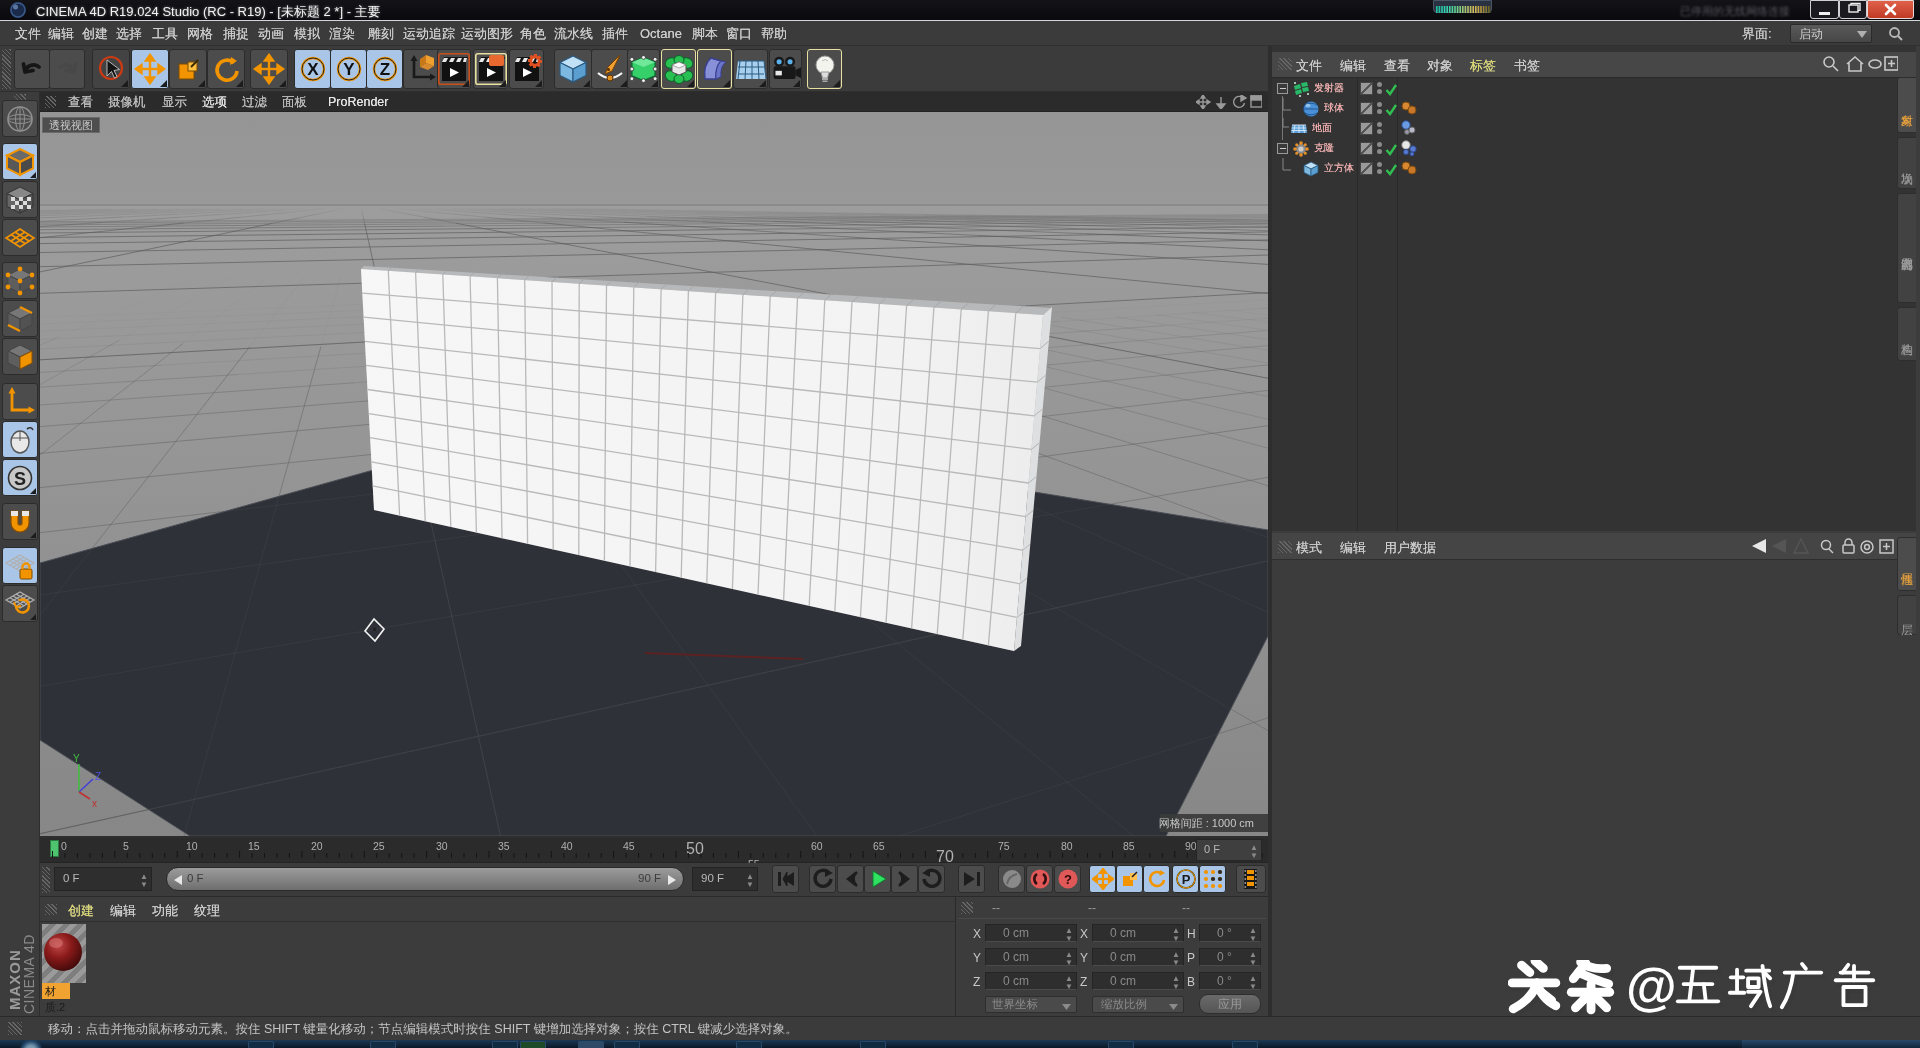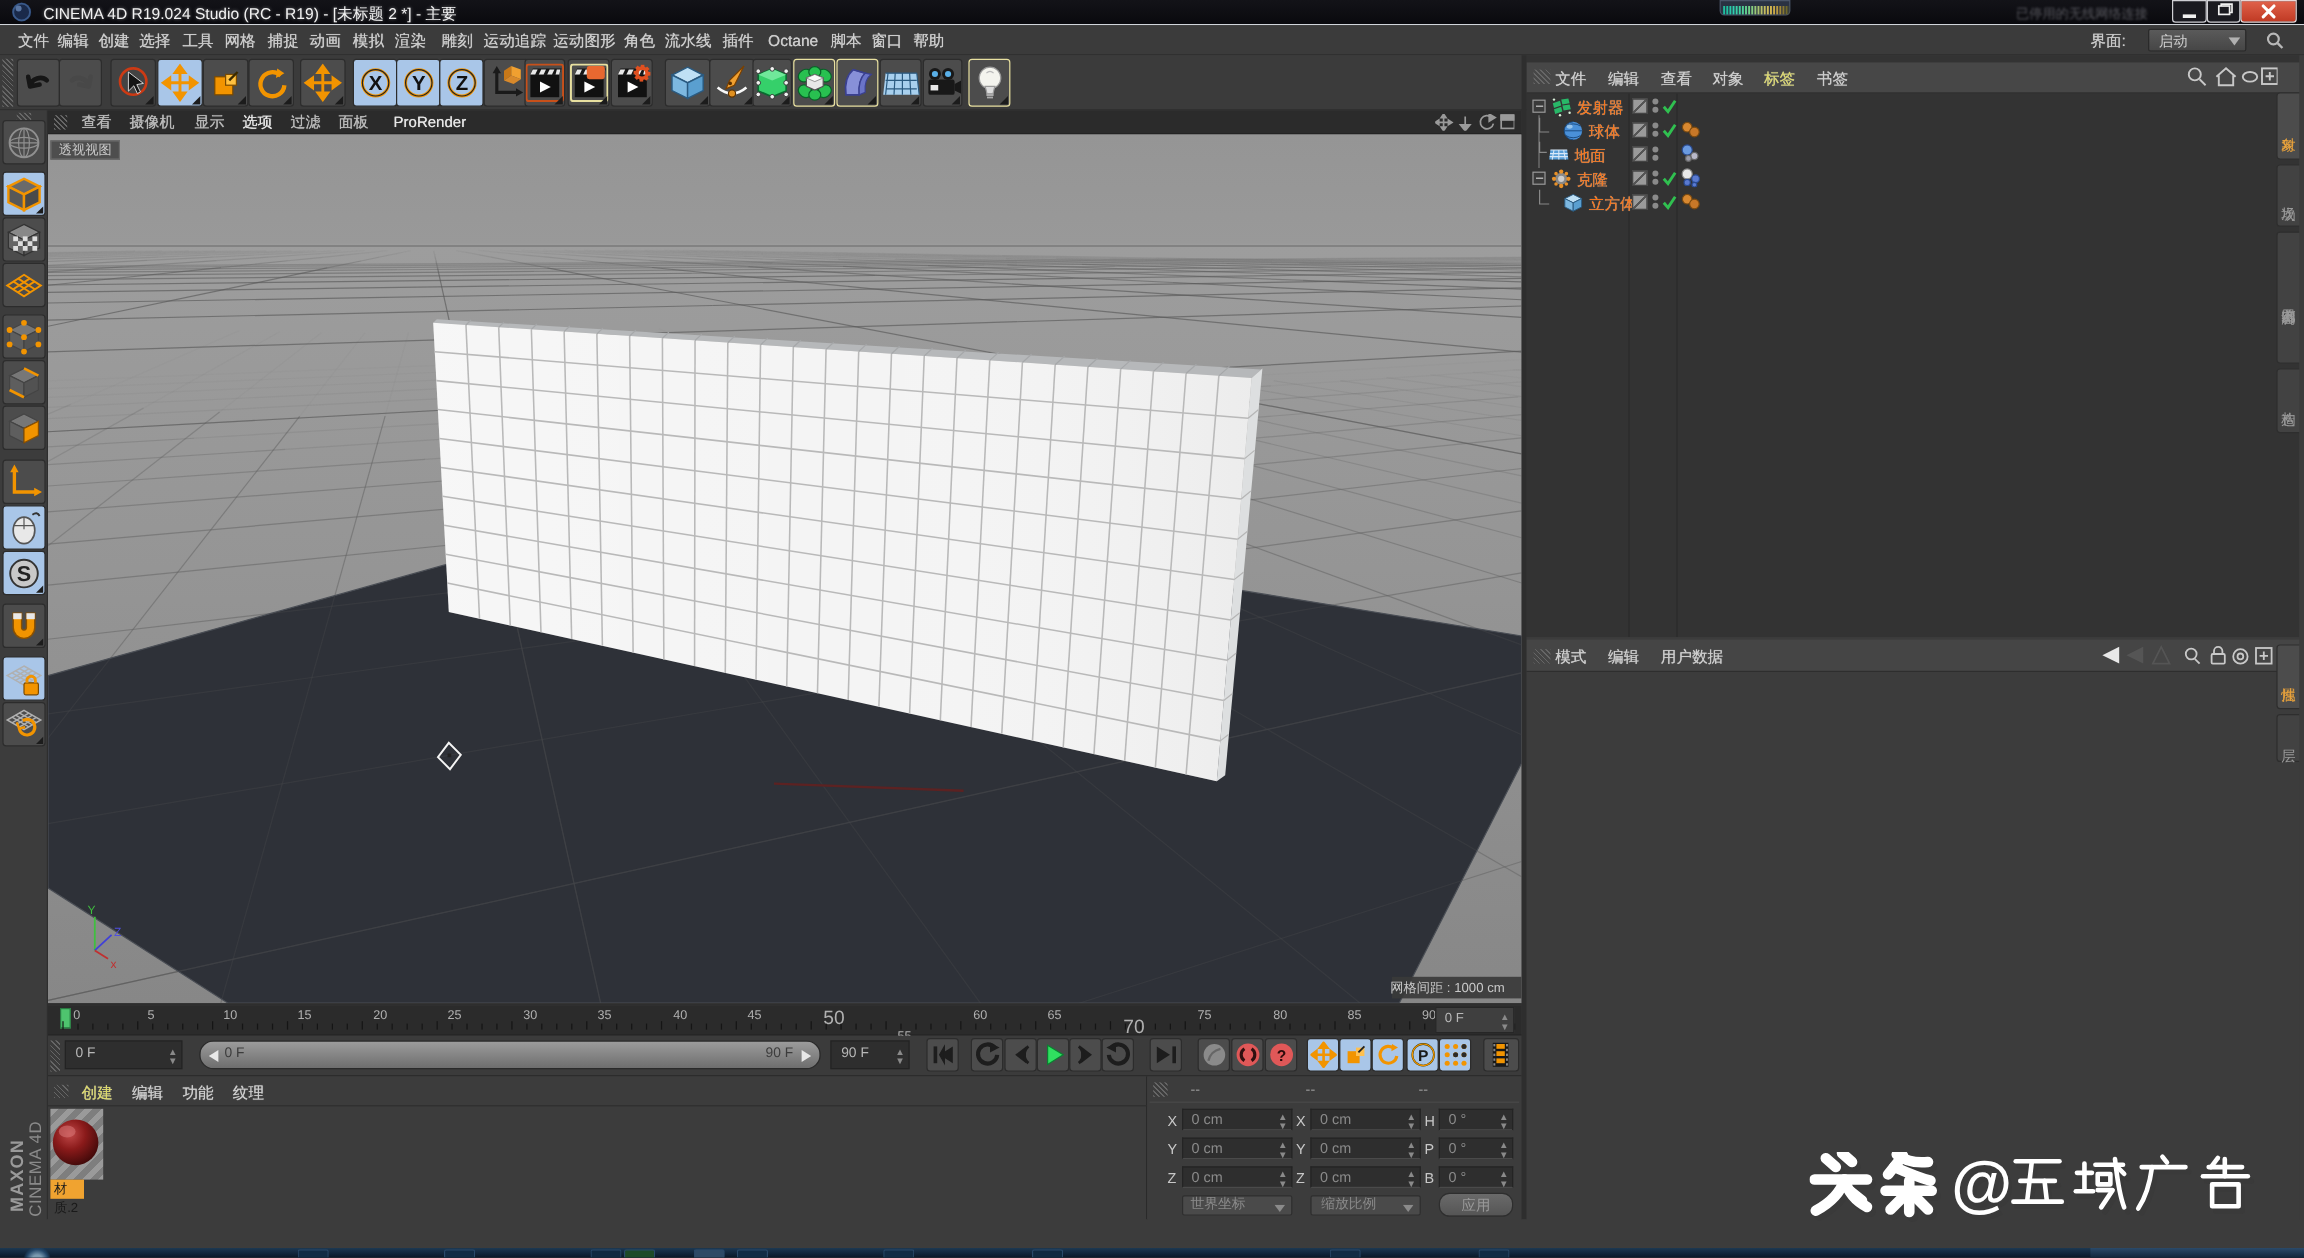--- a/index.html
+++ b/index.html
@@ -10,23 +10,23 @@
  border-radius:3px;display:flex;align-items:center;justify-content:center}
 .tbtn.sel{background:#a9c6e8}
 .tri{position:absolute;right:1px;bottom:1px;width:0;height:0;border-style:solid;
  border-width:0 0 7px 7px;border-color:transparent transparent #1c1c1c transparent}
 .lbtn{position:absolute;left:2px;width:36px;height:37px;background:#4c4c4c;border:1px solid #2c2c2c;
  border-radius:3px;display:flex;align-items:center;justify-content:center}
 .lbtn.sel{background:#a9c6e8}
 .menu-it{position:absolute;top:0;height:25px;line-height:25px;font-size:13px;color:#cccccc;text-shadow:0 0 0.6px #cccccc}
 .dots{background-image:repeating-linear-gradient(45deg,#666 0 1px,transparent 1px 3px)}
 .fld{position:absolute;background:#2e2e2e;border:1px solid #242424;border-bottom-color:#4a4a4a;color:#8a8a8a;
- font-size:12px;line-height:16px;padding-left:7px}
+ font-size:12px;line-height:16px;padding-left:17px}
 .spn{position:absolute;right:3px;color:#8a8a8a;font-size:8px;line-height:8px}
-.omtext{position:absolute;font-size:13px;color:#f97316;text-shadow:0 0 0.6px #c8c8c8}
+.omtext{position:absolute;font-size:10px;color:#fca5a5;text-shadow:0 0 0.6px #c8c8c8}
 .vtab{position:absolute;left:1897px;width:23px;color:#9a9a9a;font-size:12px;
  writing-mode:vertical-lr;text-align:center;background:#424242;border:1px solid #2e2e2e;border-radius:3px 0 0 3px}
 .vtab.act{color:#e8a23c;background:#4c4c4c}
 </style></head>
 <body>
 <div id="root">
 
 <div class="abs" style="left:0;top:0;width:1920px;height:21px;background:linear-gradient(#131318,#09090d)">
  <svg width="18" height="18" style="position:absolute;left:9px;top:1px">
         <circle cx="9" cy="9" r="8" fill="#1a2a4a"></circle>
@@ -1881,20 +1881,24 @@
       </g>
       <g transform="translate(322,2) scale(0.48)" stroke="#ffffff" stroke-width="8" fill="none" stroke-linecap="round" stroke-linejoin="round">
         <path d="M38,6 L26,22"></path>
         <path d="M22,22 L80,22"></path>
         <path d="M50,8 L50,38"></path>
         <path d="M12,38 L90,38"></path>
         <path d="M28,52 L74,52 L74,90 L28,90 Z"></path>
       </g>
     </svg>
 
+<div class="abs" style="left:0;top:1016px;width:1920px;height:24px;background:#3b3b3b;border-top:1px solid #2a2a2a">
+ <div class="abs dots" style="left:8px;top:5px;width:14px;height:13px"></div>
+ <div class="abs" style="left:48px;top:4px;font-size:12.5px;color:#c4c4c4">移动：点击并拖动鼠标移动元素。按住 SHIFT 键量化移动；节点编辑模式时按住 SHIFT 键增加选择对象；按住 CTRL 键减少选择对象。</div>
+</div>
 
 <div class="abs" style="left:0;top:1040px;width:1920px;height:8px;background:linear-gradient(#1c3852,#0a1828)">
  <div class="abs" style="left:248px;top:1px;width:26px;height:7px;background:#122c44;border-radius:2px 2px 0 0;border:1px solid #2a4a6a;border-bottom:none"></div>
       <div class="abs" style="left:370px;top:1px;width:26px;height:7px;background:#122c44;border-radius:2px 2px 0 0;border:1px solid #2a4a6a;border-bottom:none"></div>
       <div class="abs" style="left:492px;top:1px;width:26px;height:7px;background:#102a40;border-radius:2px 2px 0 0;border:1px solid #2a4a6a;border-bottom:none"></div>
       <div class="abs" style="left:520px;top:1px;width:26px;height:7px;background:#1e4a28;border-radius:2px 2px 0 0;border:1px solid #2a4a6a;border-bottom:none"></div>
       <div class="abs" style="left:578px;top:1px;width:26px;height:7px;background:#2e4a66;border-radius:2px 2px 0 0;border:1px solid #2a4a6a;border-bottom:none"></div>
       <div class="abs" style="left:614px;top:1px;width:26px;height:7px;background:#122c44;border-radius:2px 2px 0 0;border:1px solid #2a4a6a;border-bottom:none"></div>
       <div class="abs" style="left:736px;top:1px;width:26px;height:7px;background:#122c44;border-radius:2px 2px 0 0;border:1px solid #2a4a6a;border-bottom:none"></div>
       <div class="abs" style="left:860px;top:1px;width:26px;height:7px;background:#102a40;border-radius:2px 2px 0 0;border:1px solid #2a4a6a;border-bottom:none"></div>

